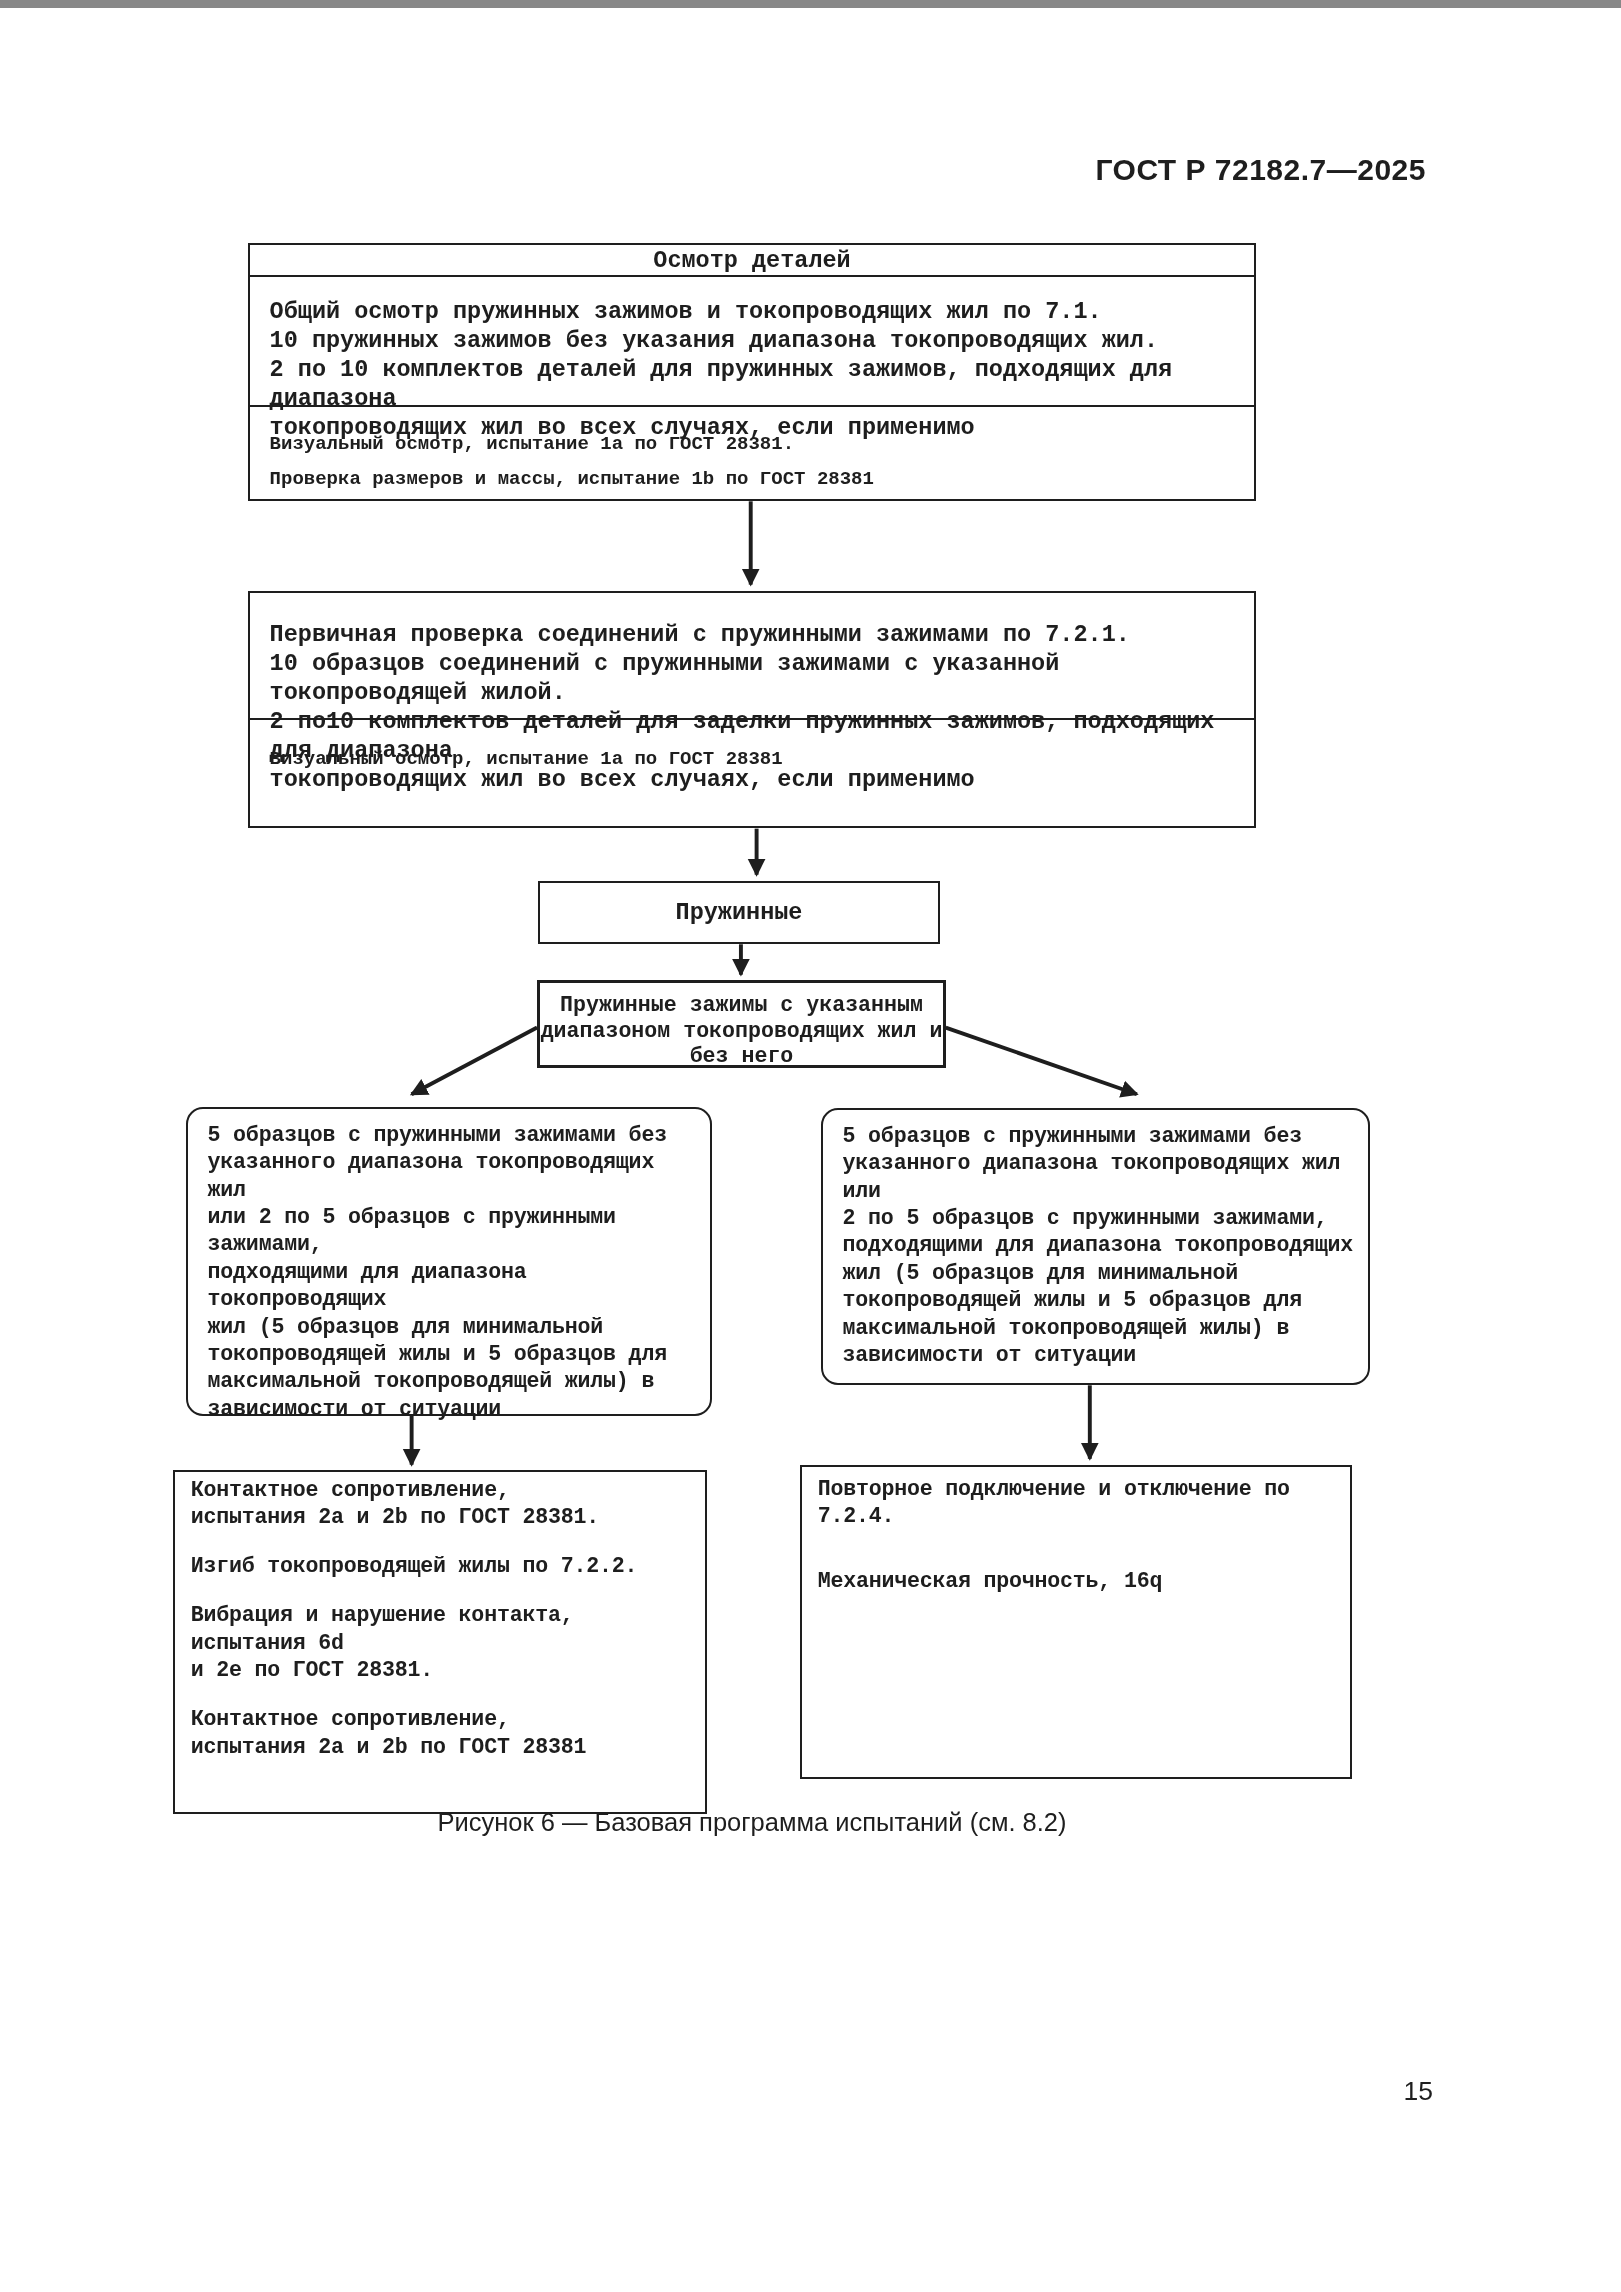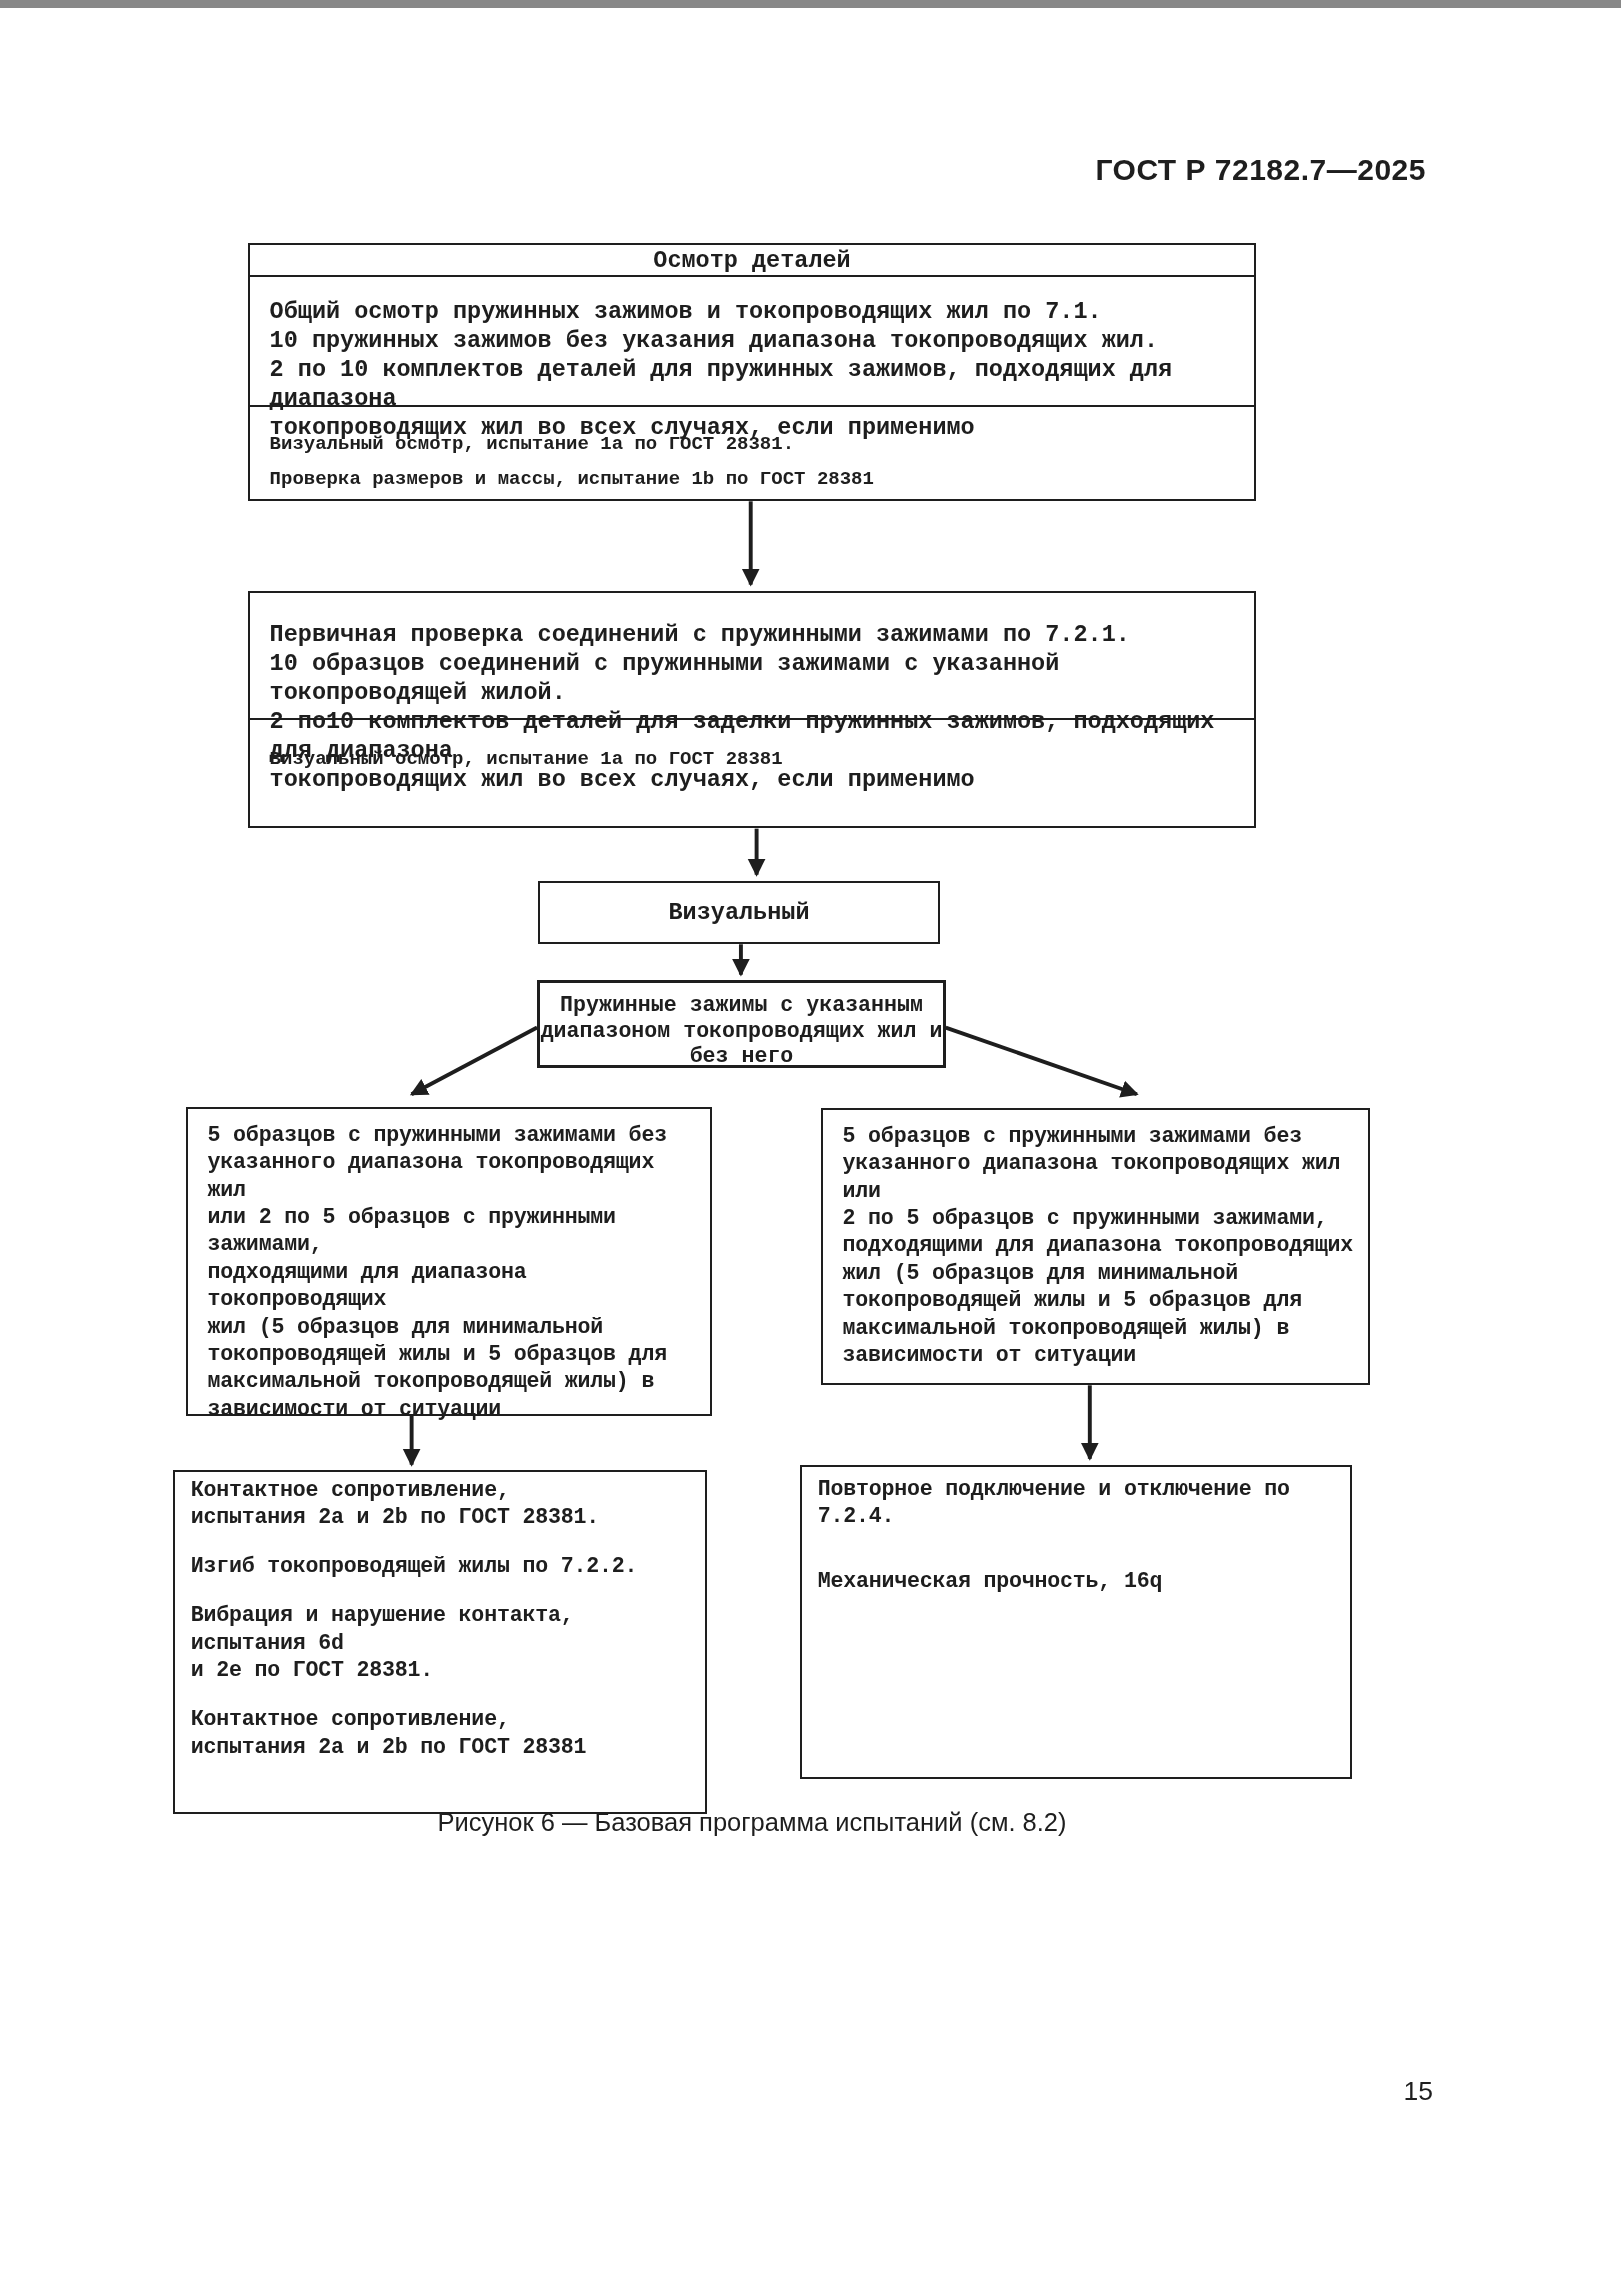--- a/index.html
+++ b/index.html
@@ -42,20 +42,21 @@
     text-align:center; font-size:23.5px;
   }
   .clamps-box{
     padding-top:10px; text-align:center;
     font-size:21.6px; line-height:25.5px; white-space:pre-line;
   }
   .branch-box{
     padding:12.7px 9.8px 0 19.6px;
     font-size:21.6px; line-height:27.4px; letter-spacing:-0.2px;
     white-space:pre-line;
+    border-radius:17px;
   }
   .para-box{ padding:4.9px 7.8px 0 15.7px; font-size:21.6px; line-height:27.4px; letter-spacing:-0.2px; }
   .para-box p{ margin:0 0 21.6px 0; white-space:pre-line; }
   .para-box.gap-lg{ padding-top:8.8px; }
   .para-box.gap-lg p{ margin-bottom:37px; }
   .caption-row{
     position:absolute; left:248px; top:1800px; width:1008px;
     text-align:center; font-size:25.5px; color:var(--ink);
   }
   .page-number{
@@ -98,21 +99,21 @@
 
     <div class="fbox" style="left:248px;top:583px;width:1008px;height:237px">
       <div class="bbody bbody2" style="height:127px">Первичная проверка соединений с пружинными зажимами по 7.2.1.
 10 образцов соединений с пружинными зажимами с указанной токопроводящей жилой.
 2 по10 комплектов деталей для заделки пружинных зажимов, подходящих для диапазона
 токопроводящих жил во всех случаях, если применимо</div>
       <div class="btests btests2">Визуальный осмотр, испытание 1а по ГОСТ 28381</div>
     </div>
 
     <div class="fbox center-box" style="left:538px;top:873px;width:402px;height:63px">
-      <span>Визуальный</span>
+      <span>Пружинные</span>
     </div>
 
     <div class="fbox thick clamps-box" style="left:537px;top:972px;width:409px;height:88px">Пружинные зажимы с указанным
 диапазоном токопроводящих жил и
 без него</div>
 
     <div class="fbox branch-box" style="left:186px;top:1099px;width:526px;height:309px">5 образцов с пружинными зажимами без
 указанного диапазона токопроводящих жил
 или 2 по 5 образцов с пружинными зажимами,
 подходящими для диапазона токопроводящих

